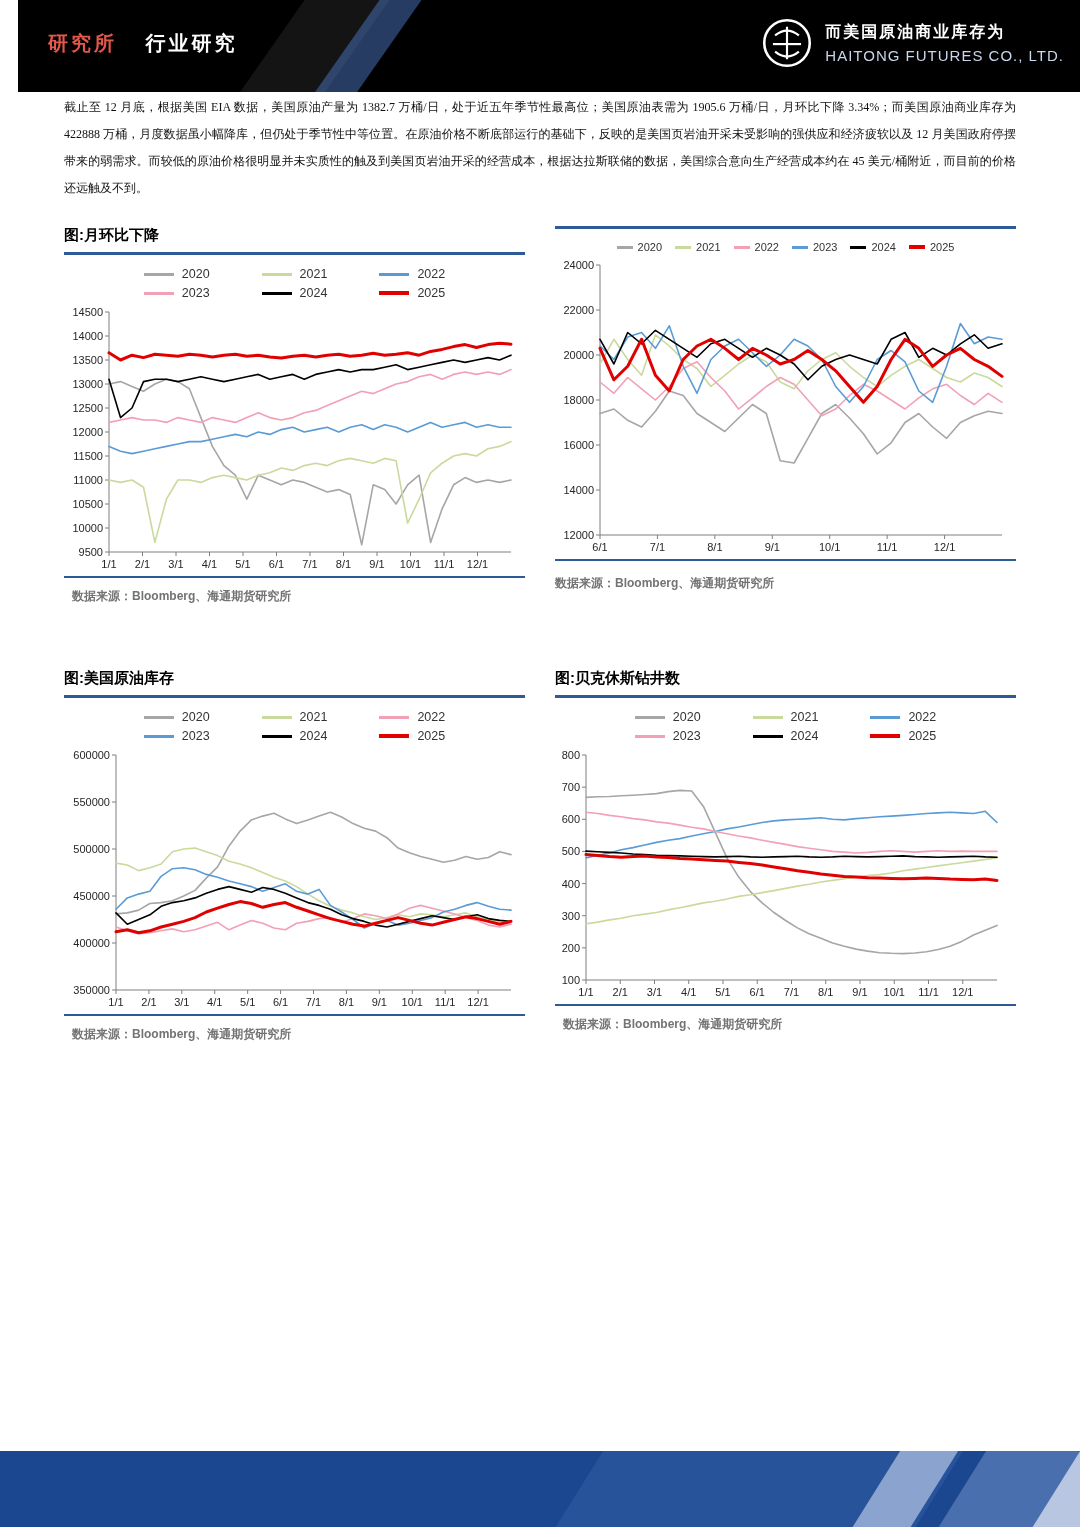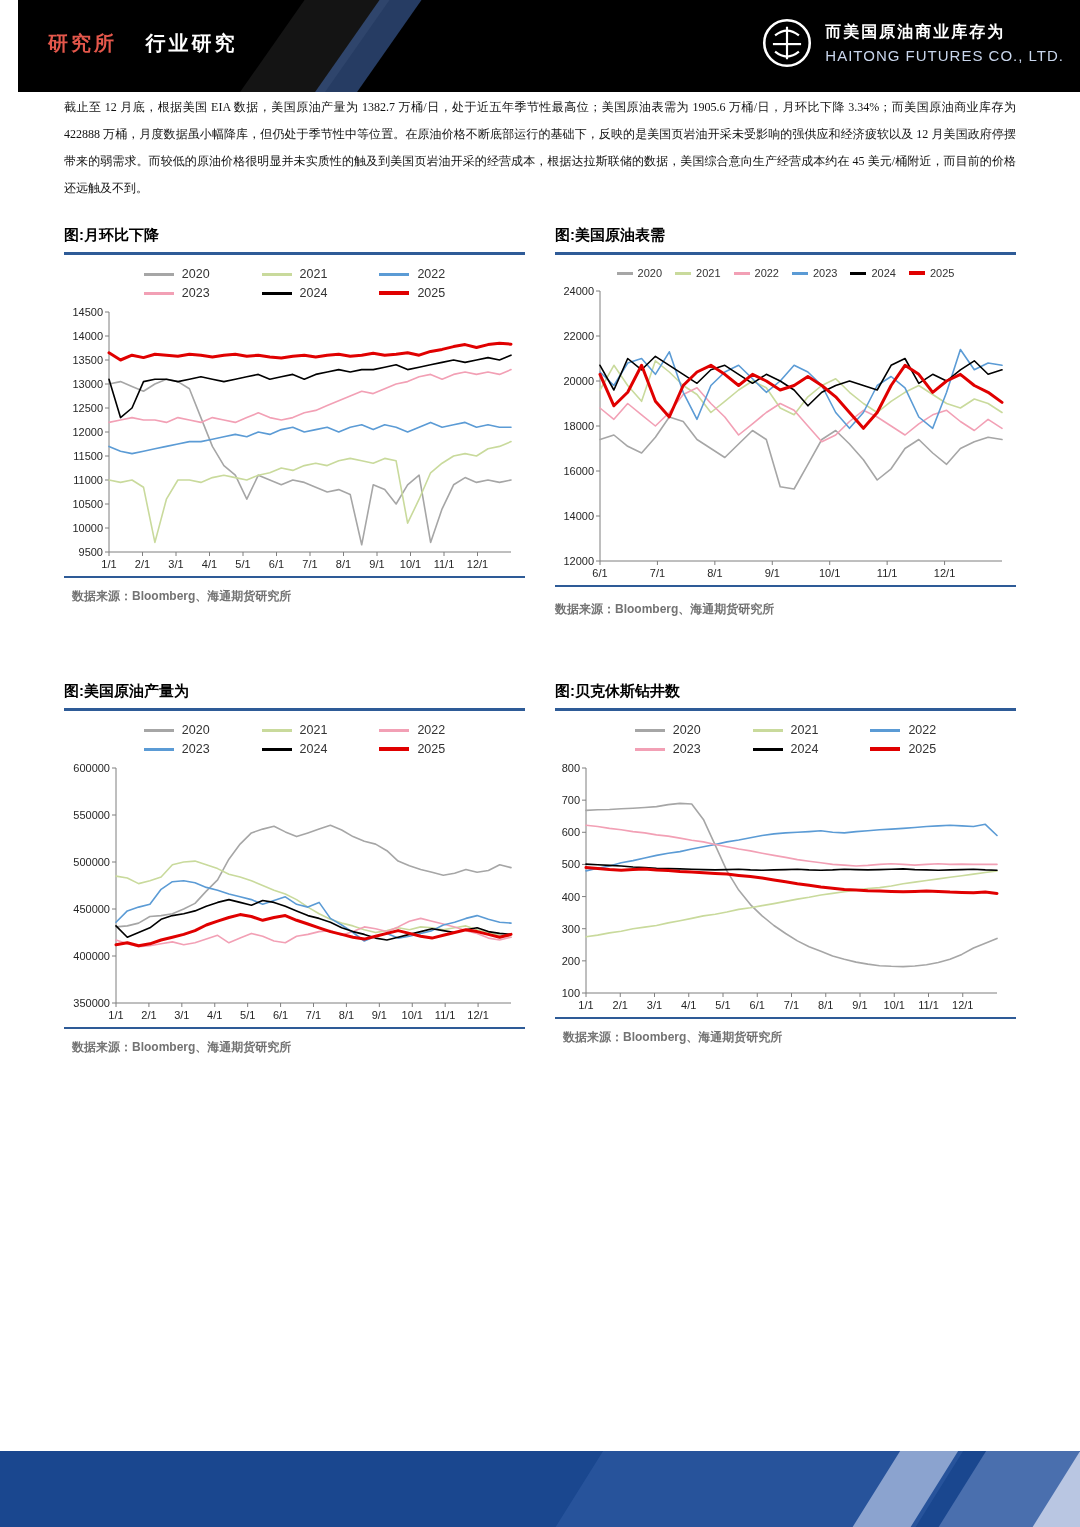--- a/index.html
+++ b/index.html
@@ -175,21 +175,20 @@
             <polyline points="45.0,142.4 56.5,147.2 68.0,149.6 79.5,147.2 90.9,144.8 102.4,142.4 113.9,140.0 125.4,137.6 136.9,137.6 148.4,135.2 159.9,132.8 171.3,130.4 182.8,132.8 194.3,128.0 205.8,130.4 217.3,125.6 228.8,123.2 240.3,128.0 251.7,125.6 263.2,123.2 274.7,128.0 286.2,123.2 297.7,120.8 309.2,125.6 320.7,120.8 332.1,123.2 343.6,128.0 355.1,123.2 366.6,118.4 378.1,123.2 389.6,120.8 401.1,118.4 412.5,123.2 424.0,120.8 435.5,123.2 447.0,123.2" fill="none" stroke="#5b9bd5" stroke-width="1.6" stroke-linejoin="round" stroke-linecap="round"></polyline>
             <polyline points="45.0,118.4 56.5,116.0 68.0,113.6 79.5,116.0 90.9,116.0 102.4,118.4 113.9,113.6 125.4,116.0 136.9,118.4 148.4,113.6 159.9,116.0 171.3,118.4 182.8,113.6 194.3,108.8 205.8,113.6 217.3,116.0 228.8,113.6 240.3,108.8 251.7,106.4 263.2,101.6 274.7,96.8 286.2,92.0 297.7,87.2 309.2,89.6 320.7,84.8 332.1,80.0 343.6,77.6 355.1,72.8 366.6,70.4 378.1,75.2 389.6,70.4 401.1,68.0 412.5,70.4 424.0,68.0 435.5,70.4 447.0,65.6" fill="none" stroke="#f2a0b5" stroke-width="1.6" stroke-linejoin="round" stroke-linecap="round"></polyline>
             <polyline points="45.0,75.2 56.5,113.6 68.0,104.0 79.5,77.6 90.9,75.2 102.4,75.2 113.9,77.6 125.4,75.2 136.9,72.8 148.4,75.2 159.9,77.6 171.3,75.2 182.8,72.8 194.3,70.4 205.8,75.2 217.3,72.8 228.8,70.4 240.3,75.2 251.7,70.4 263.2,68.0 274.7,65.6 286.2,68.0 297.7,65.6 309.2,65.6 320.7,63.2 332.1,60.8 343.6,65.6 355.1,63.2 366.6,60.8 378.1,58.4 389.6,56.0 401.1,58.4 412.5,56.0 424.0,53.6 435.5,56.0 447.0,51.2" fill="none" stroke="#000000" stroke-width="1.6" stroke-linejoin="round" stroke-linecap="round"></polyline>
             <polyline points="45.0,48.8 56.5,56.0 68.0,51.2 79.5,53.6 90.9,50.2 102.4,51.2 113.9,52.2 125.4,50.2 136.9,51.2 148.4,53.1 159.9,51.2 171.3,50.2 182.8,52.2 194.3,51.2 205.8,53.1 217.3,54.1 228.8,52.2 240.3,51.2 251.7,53.1 263.2,51.2 274.7,50.2 286.2,52.2 297.7,51.2 309.2,49.3 320.7,51.2 332.1,50.2 343.6,48.8 355.1,51.2 366.6,47.4 378.1,45.4 389.6,42.6 401.1,40.6 412.5,43.5 424.0,40.6 435.5,39.2 447.0,40.2" fill="none" stroke="#e00000" stroke-width="3" stroke-linejoin="round" stroke-linecap="round"></polyline>
           </svg>
         <div class="rule-bottom"></div>
         <div class="source-note">数据来源：Bloomberg、海通期货研究所</div>
       </section>
 
       <section class="chart-block compact shift-source">
-        <h3 class="chart-title">图:美国原油表需</h3>
         <div class="rule-top"></div>
         <div class="legend">
             <div class="legend-row">
               <span class="legend-item">
                 <span class="swatch" style="background: rgb(166, 166, 166); height: 3px;"></span>
                 <span>2020</span>
               </span>
               <span class="legend-item">
                 <span class="swatch" style="background: rgb(201, 218, 156); height: 3px;"></span>
                 <span>2021</span>
@@ -248,21 +247,21 @@
             <polyline points="45.0,125.0 58.9,136.3 72.7,120.5 86.6,131.8 100.4,143.0 114.3,129.5 128.2,111.5 142.0,104.8 155.9,120.5 169.8,134.0 183.6,152.0 197.5,140.8 211.3,129.5 225.2,120.5 239.1,127.3 252.9,143.0 266.8,158.8 280.7,152.0 294.5,138.5 308.4,127.3 322.2,134.0 336.1,143.0 350.0,152.0 363.8,140.8 377.7,131.8 391.6,127.3 405.4,138.5 419.3,147.5 433.1,136.3 447.0,145.3" fill="none" stroke="#f2a0b5" stroke-width="1.6" stroke-linejoin="round" stroke-linecap="round"></polyline>
             <polyline points="45.0,89.0 58.9,102.5 72.7,80.0 86.6,75.5 100.4,91.3 114.3,68.8 128.2,109.3 142.0,136.3 155.9,102.5 169.8,89.0 183.6,82.3 197.5,95.8 211.3,109.3 225.2,98.0 239.1,82.3 252.9,89.0 266.8,102.5 280.7,129.5 294.5,145.3 308.4,129.5 322.2,102.5 336.1,93.5 350.0,104.8 363.8,134.0 377.7,145.3 391.6,109.3 405.4,66.5 419.3,86.8 433.1,80.0 447.0,82.3" fill="none" stroke="#5b9bd5" stroke-width="1.6" stroke-linejoin="round" stroke-linecap="round"></polyline>
             <polyline points="45.0,82.3 58.9,107.0 72.7,75.5 86.6,86.8 100.4,73.3 114.3,82.3 128.2,91.3 142.0,100.3 155.9,86.8 169.8,82.3 183.6,91.3 197.5,100.3 211.3,91.3 225.2,98.0 239.1,107.0 252.9,122.8 266.8,109.3 280.7,102.5 294.5,98.0 308.4,102.5 322.2,107.0 336.1,82.3 350.0,75.5 363.8,100.3 377.7,91.3 391.6,98.0 405.4,86.8 419.3,77.8 433.1,91.3 447.0,86.8" fill="none" stroke="#000000" stroke-width="1.6" stroke-linejoin="round" stroke-linecap="round"></polyline>
             <polyline points="45.0,91.3 58.9,122.8 72.7,109.3 86.6,82.3 100.4,118.3 114.3,134.0 128.2,102.5 142.0,89.0 155.9,82.3 169.8,91.3 183.6,102.5 197.5,91.3 211.3,98.0 225.2,107.0 239.1,102.5 252.9,93.5 266.8,102.5 280.7,113.8 294.5,129.5 308.4,145.3 322.2,129.5 336.1,102.5 350.0,82.3 363.8,91.3 377.7,109.3 391.6,98.0 405.4,91.3 419.3,102.5 433.1,109.3 447.0,119.4" fill="none" stroke="#e00000" stroke-width="3" stroke-linejoin="round" stroke-linecap="round"></polyline>
           </svg>
         <div class="rule-bottom"></div>
         <div class="source-note">数据来源：Bloomberg、海通期货研究所</div>
       </section>
 
       <section class="chart-block">
-        <h3 class="chart-title">图:美国原油产量为</h3>
+        <h3 class="chart-title">图:美国原油库存</h3>
         <div class="rule-top"></div>
         <div class="legend">
             <div class="legend-row">
               <span class="legend-item">
                 <span class="swatch" style="background: rgb(166, 166, 166); height: 3px;"></span>
                 <span>2020</span>
               </span>
               <span class="legend-item">
                 <span class="swatch" style="background: rgb(201, 218, 156); height: 3px;"></span>
                 <span>2021</span>

